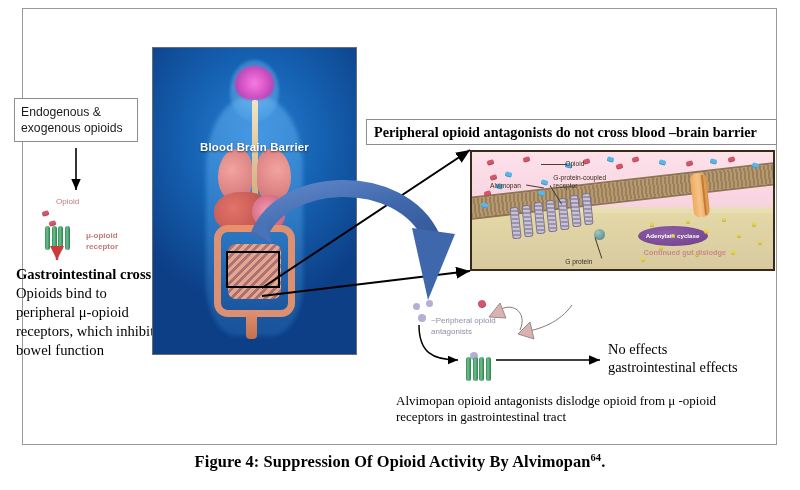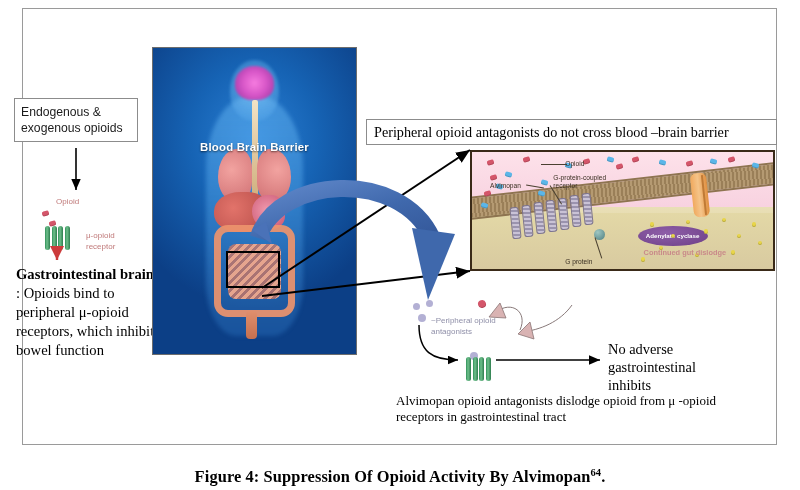--- a/index.html
+++ b/index.html
@@ -12,21 +12,21 @@
 
   
   .txtbox{position:absolute;box-sizing:border-box;border:1px solid #8c8c8c;
        background:#fff;}
 
   #endo-box{left:14px;top:98px;width:124px;height:44px;
        font-family:"Liberation Sans",sans-serif;font-size:12.2px;line-height:16px;
        padding:5px 6px;color:#1b1b1b;}
 
   #banner-box{left:366px;top:119px;width:411px;height:26px;
-       font-size:14.2px;line-height:24px;padding:0 7px;white-space:nowrap;}
+       font-size:14.2px;line-height:24px;padding:0 7px;white-space:nowrap;font-weight:bold;}
 
   
   #gi-text{position:absolute;left:16px;top:265px;width:145px;
        font-size:14.6px;line-height:19px;}
   #gi-text b{font-weight:bold;}
 
   
   #anatomy{position:absolute;left:152px;top:47px;width:205px;height:308px;
        border:1px solid #6d6d6d;box-sizing:border-box;overflow:hidden;
        background:
@@ -112,21 +112,21 @@
   .smalllabel{position:absolute;font-family:"Liberation Sans",sans-serif;
        font-size:8px;color:#8f8fa8;line-height:11px;}
 
   
   .receptor{position:absolute;display:flex;gap:1.5px;}
   .receptor i{display:block;width:5px;border-radius:3px;
        background:linear-gradient(90deg,#2f8f58,#6fc08c 40%,#2d7d4e);}
 
   
   #caption{position:absolute;left:0;top:452px;width:800px;text-align:center;
-       font-size:16.4px;font-weight:bold;letter-spacing:.1px;margin-top:15px;}
+       font-size:16.4px;font-weight:bold;letter-spacing:.1px;}
   #caption sup{font-size:10.5px;font-weight:bold;}
 
   svg{position:absolute;left:0;top:0;width:800px;height:490px;
        pointer-events:none;overflow:visible;}
 </style>
 </head>
 <body>
 
 <div id="figure-frame"></div>
 
@@ -134,24 +134,24 @@
 
 <div class="smalllabel" style="left:56px;top:196px;color:#c07a7a;">Opioid</div>
 <div class="dot opioid" style="left:42px;top:211px;"></div>
 <div class="dot opioid" style="left:49px;top:221px;"></div>
 <div class="receptor" style="left:45px;top:226px;height:24px;">
   <i style="height:24px;"></i>
     <i style="height:24px;"></i>
     <i style="height:24px;"></i>
     <i style="height:24px;"></i>
 </div>
-<div class="smalllabel" style="left:86px;top:230px;color:#c07a7a;width:58px;">μ-opioid receptor</div>
+<div class="smalllabel" style="left:86px;top:230px;color:#c07a7a;width:58px;font-weight:bold;">μ-opioid receptor</div>
 
 <div id="gi-text">
-  <b>Gastrointestinal brain</b>
+  <b>Gastrointestinal cross</b>
   <span>: Opioids bind to peripheral μ-opioid receptors, which inhibits bowel function</span>
 </div>
 
 <div id="anatomy">
   <div id="torso"></div>
   <div id="head"></div>
   <div id="brain"></div>
   <div id="spine"></div>
   <div id="lungL"></div>
   <div id="lungR"></div>
@@ -243,21 +243,21 @@
 <div class="dot opioid" style="left:478px;top:300px;width:8px;height:8px;border-radius:50%;"></div>
 
 <div class="dot" style="left:470px;top:352px;width:8px;height:8px;border-radius:50%;background:#b3b0d4;"></div>
 <div class="receptor" style="left:466px;top:357px;height:24px;">
   <i style="height:24px;"></i>
     <i style="height:24px;"></i>
     <i style="height:24px;"></i>
     <i style="height:24px;"></i>
 </div>
 
-<div id="noadverse">No adverse gastrointestinal inhibits</div>
+<div id="noadverse">No effects gastrointestinal effects</div>
 <div id="dislodge">Alvimopan opioid antagonists dislodge opioid from μ -opioid receptors in gastrointestinal tract</div>
 
 <svg viewBox="0 0 800 490">
   <defs>
     <marker id="blkArrow" markerWidth="9" markerHeight="9" refX="7" refY="3" orient="auto" markerUnits="strokeWidth">
       <path d="M0,0 L7,3 L0,6 z" fill="#000"></path>
     </marker>
     <marker id="redArrow" markerWidth="8" markerHeight="8" refX="6" refY="3" orient="auto" markerUnits="strokeWidth">
       <path d="M0,0 L6,3 L0,6 z" fill="#cc3b3b"></path>
     </marker>

